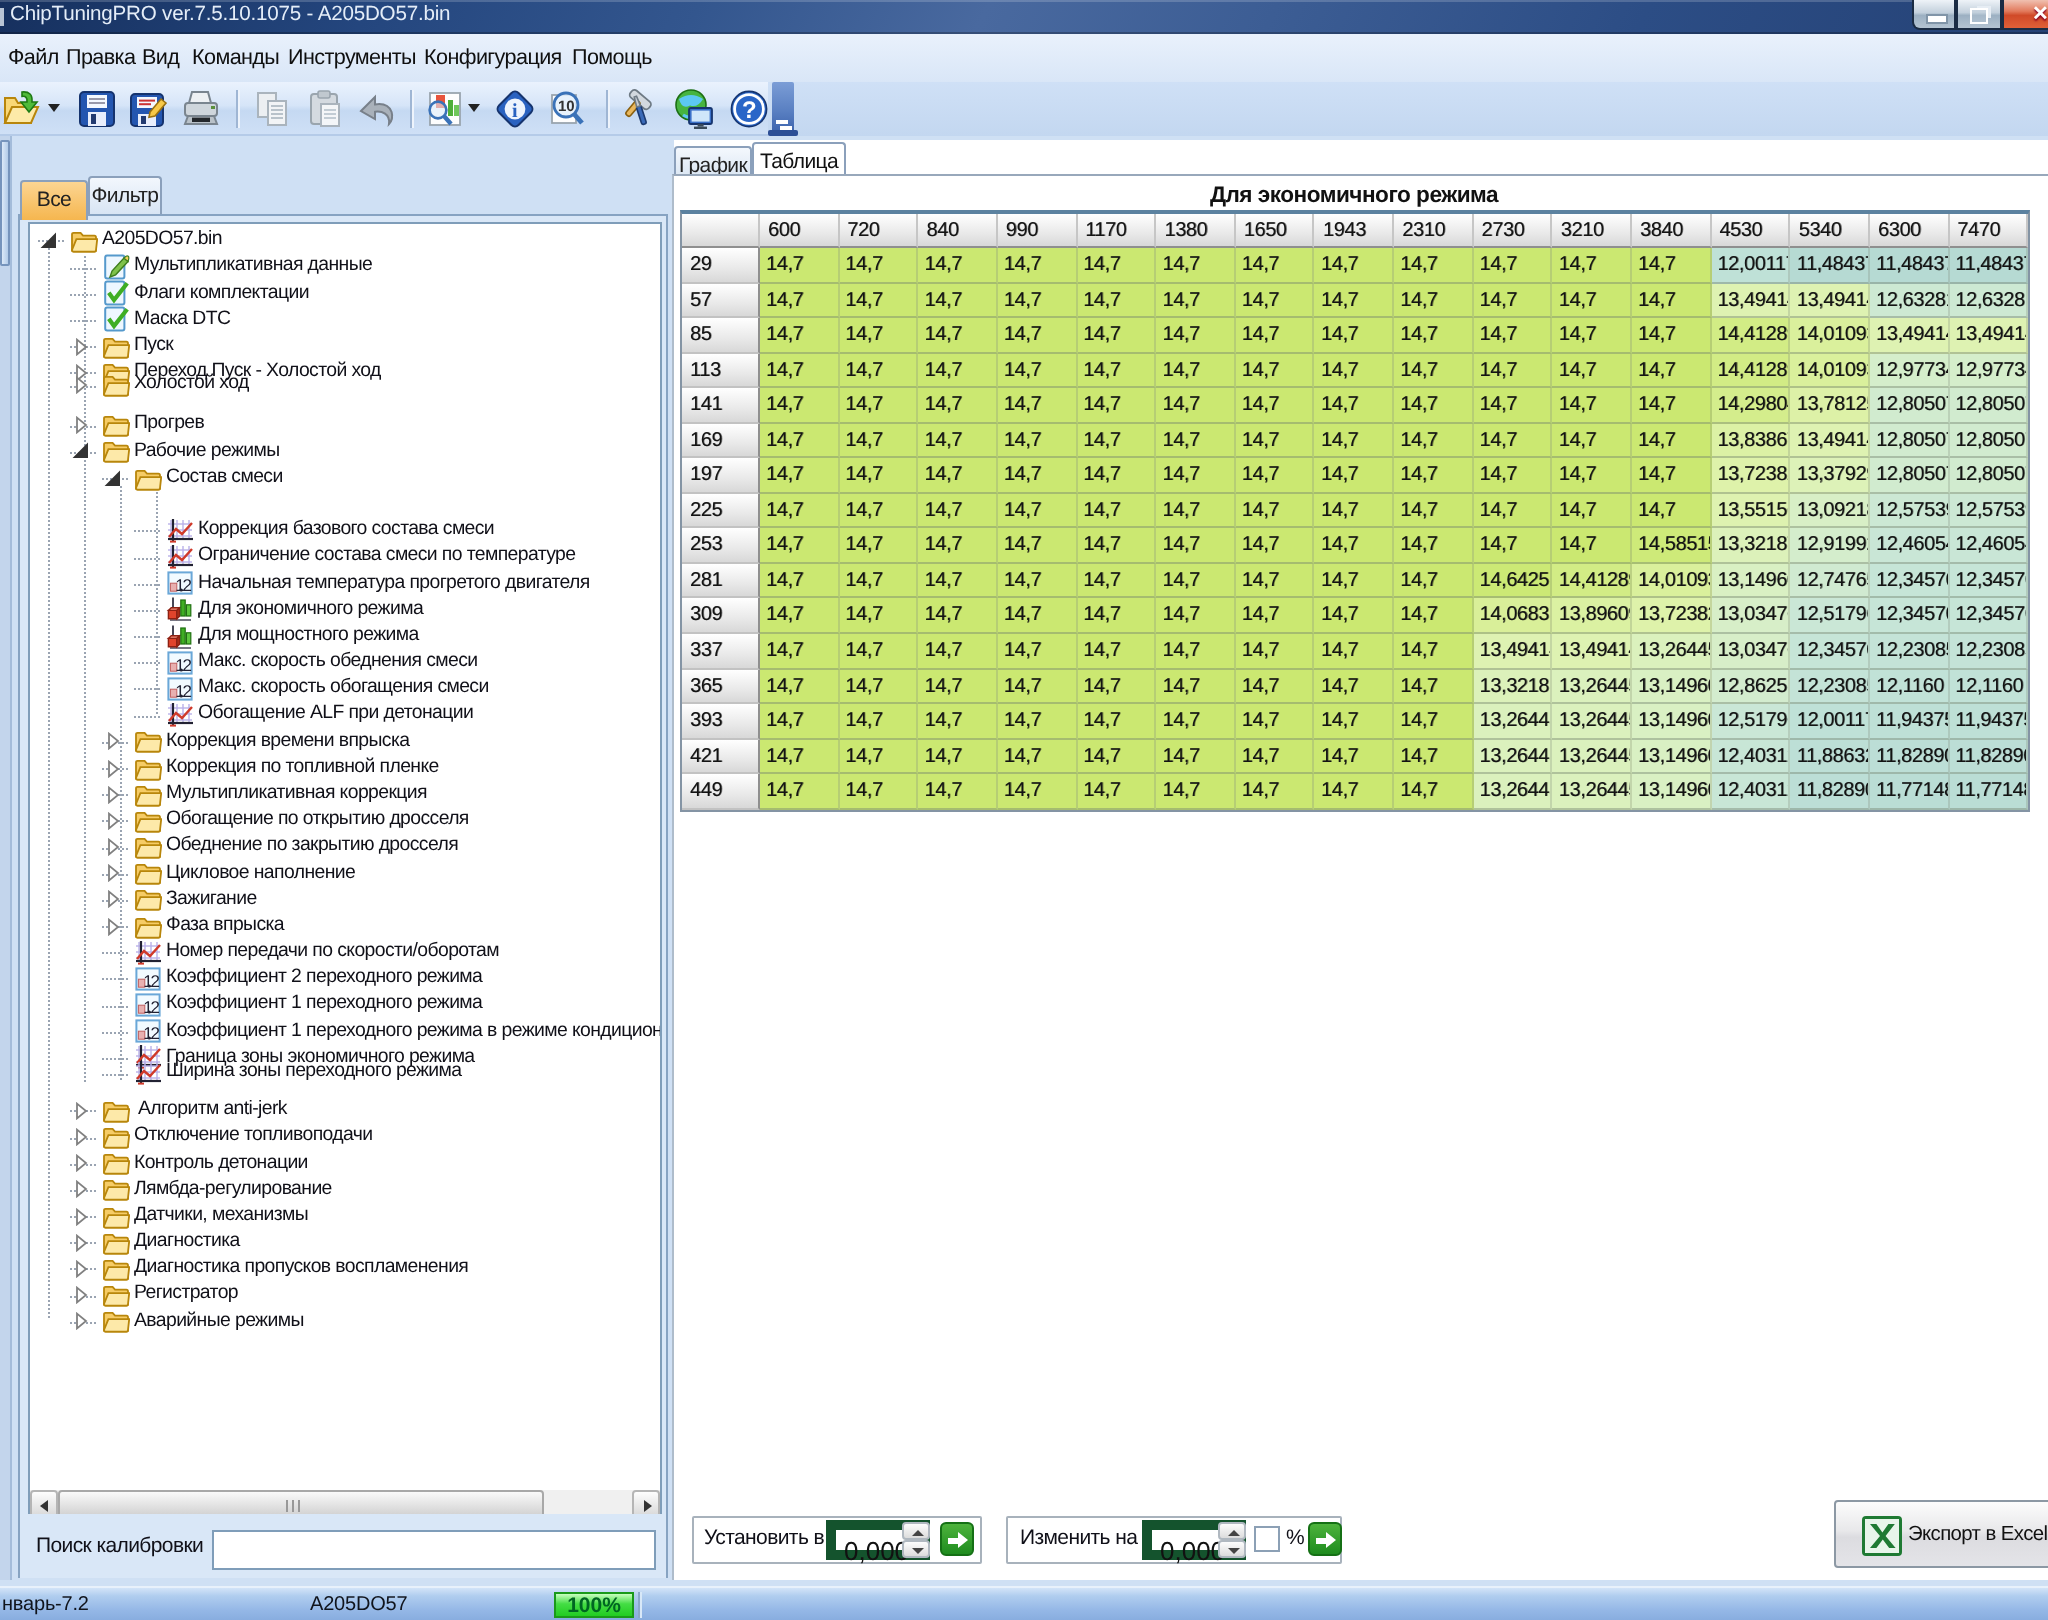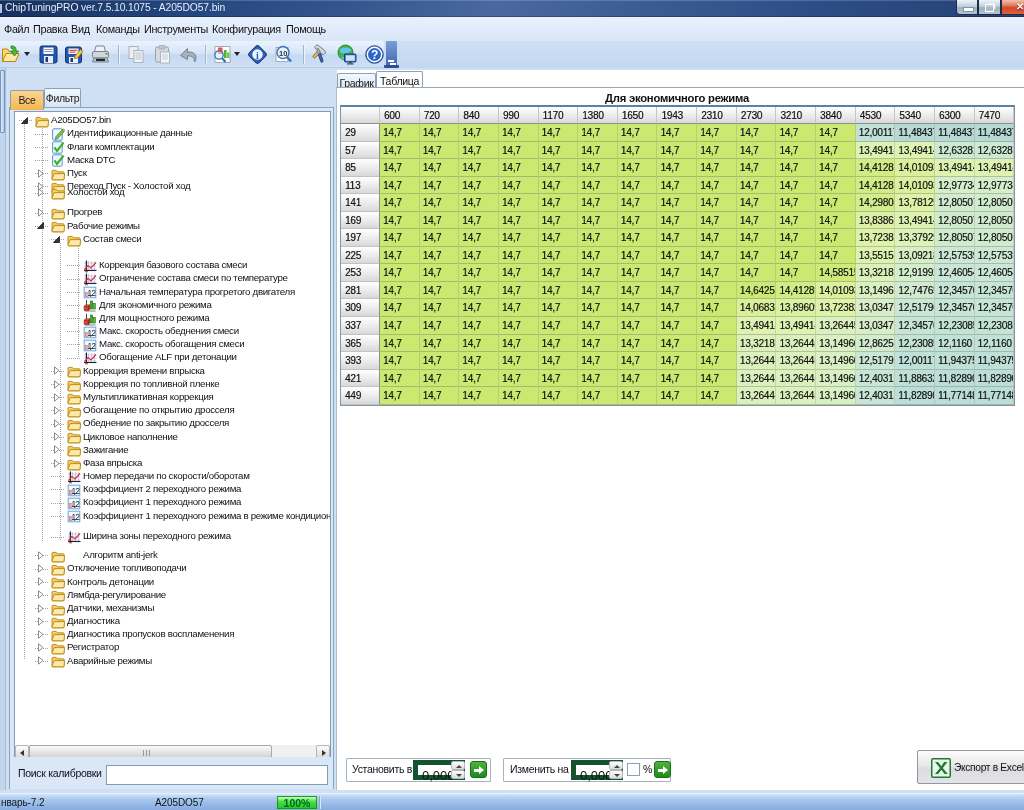--- a/index.html
+++ b/index.html
@@ -243,21 +243,21 @@
             </svg></span>
           <span class="ttext" style="left:36px">A205DO57.bin</span>
         </div>
 <div class="trow" style="top:15.0px">
           <div class="hstub" style="left:20px;width:14px"></div>
           <span class="ticon" style="left:36px"><svg class="ti" viewBox="0 0 14 13">
               <rect x="1.6" y="0.8" width="9.6" height="11.4" rx="1" fill="#eef7ff" stroke="#5599cc" stroke-width="1"></rect>
               <path d="M4 11.5 L5 8.5 L11 2 L13 3.8 L6.8 10.4 Z" fill="#7fc24a" stroke="#3e7d1e" stroke-width="0.7"></path>
               <path d="M11 2 L12 1.1 Q13.6 0.6 13.4 2.3 L13 3.8 Z" fill="#f3d05a" stroke="#3e7d1e" stroke-width="0.6"></path>
             </svg></span>
-          <span class="ttext" style="left:52px">Идентификационные данные</span>
+          <span class="ttext" style="left:52px">Мультипликативная данные</span>
         </div>
 <div class="trow" style="top:28.2px">
           <div class="hstub" style="left:20px;width:14px"></div>
           <span class="ticon" style="left:36px"><svg class="ti" viewBox="0 0 14 13">
               <rect x="1.6" y="0.8" width="9.6" height="11.4" rx="1" fill="#eef7ff" stroke="#5599cc" stroke-width="1"></rect>
               <path d="M3.4 6.4 L6 10 L12.6 1.6" fill="none" stroke="#3fae24" stroke-width="2.1"></path>
             </svg></span>
           <span class="ttext" style="left:52px">Флаги комплектации</span>
         </div>
 <div class="trow" style="top:41.4px">
@@ -583,49 +583,68 @@
           <div class="hstub" style="left:36px;width:14px"></div>
           <span class="ticon" style="left:52px"><svg class="ti" viewBox="0 0 14 13">
               <rect x="1.2" y="1.2" width="11.6" height="10.6" fill="#f2faff" stroke="#6aa7d8" stroke-width="1"></rect>
               <rect x="2.2" y="6.6" width="3.2" height="4" fill="#e8b0b0" stroke="#c06060" stroke-width="0.5"></rect>
               <text x="4.6" y="10.4" font-size="8.5" font-family="Liberation Sans" fill="#223">1</text>
               <text x="8.2" y="10.4" font-size="8.5" font-family="Liberation Sans" fill="#223">2</text>
               <circle cx="7.6" cy="10" r="0.8" fill="#223"></circle>
             </svg></span>
           <span class="ttext" style="left:68px">Коэффициент 1 переходного режима в режиме кондицион</span>
         </div>
-<div class="trow" style="top:418px">
+<div class="trow" style="top:410.4px">
           <div class="hstub" style="left:36px;width:14px"></div>
           <span class="ticon" style="left:52px"><svg class="ti" viewBox="0 0 14 13">
               <g stroke="#b9b1e8" stroke-width="0.7">
                 <path d="M2.5 1 L2.5 11"></path>
                 <path d="M5.5 1 L5.5 11"></path>
                 <path d="M8.5 1 L8.5 11"></path>
                 <path d="M11.5 1 L11.5 11"></path>
                 <path d="M1 3 L13 3"></path>
                 <path d="M1 6 L13 6"></path>
                 <path d="M1 9 L13 9"></path>
               </g>
               <path d="M3.5 0.5 L3.5 11.5" stroke="#223" stroke-width="1.1"></path>
               <path d="M1 10.5 L13.5 10.5" stroke="#223" stroke-width="1.1"></path>
               <path d="M1.5 9.5 L5 5.5 L8 8 L13 2.5" fill="none" stroke="#d03a2a" stroke-width="1.2"></path>
               <path d="M2 11.8 L5 11.8" stroke="#d03a2a" stroke-width="1"></path>
             </svg></span>
+          <span class="ttext" style="left:68px">Граница зоны экономичного режима</span>
+        </div>
+<div class="trow" style="top:418px">
+          <div class="hstub" style="left:36px;width:14px"></div>
+          <span class="ticon" style="left:52px"><svg class="ti" viewBox="0 0 14 13">
+              <g stroke="#b9b1e8" stroke-width="0.7">
+                <path d="M2.5 1 L2.5 11"></path>
+                <path d="M5.5 1 L5.5 11"></path>
+                <path d="M8.5 1 L8.5 11"></path>
+                <path d="M11.5 1 L11.5 11"></path>
+                <path d="M1 3 L13 3"></path>
+                <path d="M1 6 L13 6"></path>
+                <path d="M1 9 L13 9"></path>
+              </g>
+              <path d="M3.5 0.5 L3.5 11.5" stroke="#223" stroke-width="1.1"></path>
+              <path d="M1 10.5 L13.5 10.5" stroke="#223" stroke-width="1.1"></path>
+              <path d="M1.5 9.5 L5 5.5 L8 8 L13 2.5" fill="none" stroke="#d03a2a" stroke-width="1.2"></path>
+              <path d="M2 11.8 L5 11.8" stroke="#d03a2a" stroke-width="1"></path>
+            </svg></span>
           <span class="ttext" style="left:68px">Ширина зоны переходного режима</span>
         </div>
 <div class="trow" style="top:436.8px">
           <div class="hstub" style="left:20px;width:14px"></div>
           <svg class="texp" style="left:20.5px" viewBox="0 0 9 9">
             <path d="M2.5 0.8 L7 4.5 L2.5 8.2 Z" fill="#fff" stroke="#808080" stroke-width="0.9"></path>
           </svg>
           <span class="ticon" style="left:36px"><svg class="ti" viewBox="0 0 14 13">
               <path d="M1 3.2 L1 11 Q1 11.8 1.8 11.8 L12.2 11.8 Q13 11.8 13 11 L13 4.6 Q13 3.8 12.2 3.8 L6.5 3.8 L5.3 2.4 L1.8 2.4 Q1 2.4 1 3.2 Z" fill="#f6cc66" stroke="#b8860b" stroke-width="0.9"></path>
               <path d="M1 11 L3.2 5.6 L13.6 5.6 L13 11 Q13 11.8 12.2 11.8 L1.8 11.8 Q1 11.8 1 11 Z" fill="#fde9a9" stroke="#b8860b" stroke-width="0.9"></path>
             </svg></span>
-          <span class="ttext" style="left:68px">Алгоритм anti-jerk</span>
+          <span class="ttext" style="left:54px">Алгоритм anti-jerk</span>
         </div>
 <div class="trow" style="top:450.0px">
           <div class="hstub" style="left:20px;width:14px"></div>
           <svg class="texp" style="left:20.5px" viewBox="0 0 9 9">
             <path d="M2.5 0.8 L7 4.5 L2.5 8.2 Z" fill="#fff" stroke="#808080" stroke-width="0.9"></path>
           </svg>
           <span class="ticon" style="left:36px"><svg class="ti" viewBox="0 0 14 13">
               <path d="M1 3.2 L1 11 Q1 11.8 1.8 11.8 L12.2 11.8 Q13 11.8 13 11 L13 4.6 Q13 3.8 12.2 3.8 L6.5 3.8 L5.3 2.4 L1.8 2.4 Q1 2.4 1 3.2 Z" fill="#f6cc66" stroke="#b8860b" stroke-width="0.9"></path>
               <path d="M1 11 L3.2 5.6 L13.6 5.6 L13 11 Q13 11.8 12.2 11.8 L1.8 11.8 Q1 11.8 1 11 Z" fill="#fde9a9" stroke="#b8860b" stroke-width="0.9"></path>
             </svg></span>

